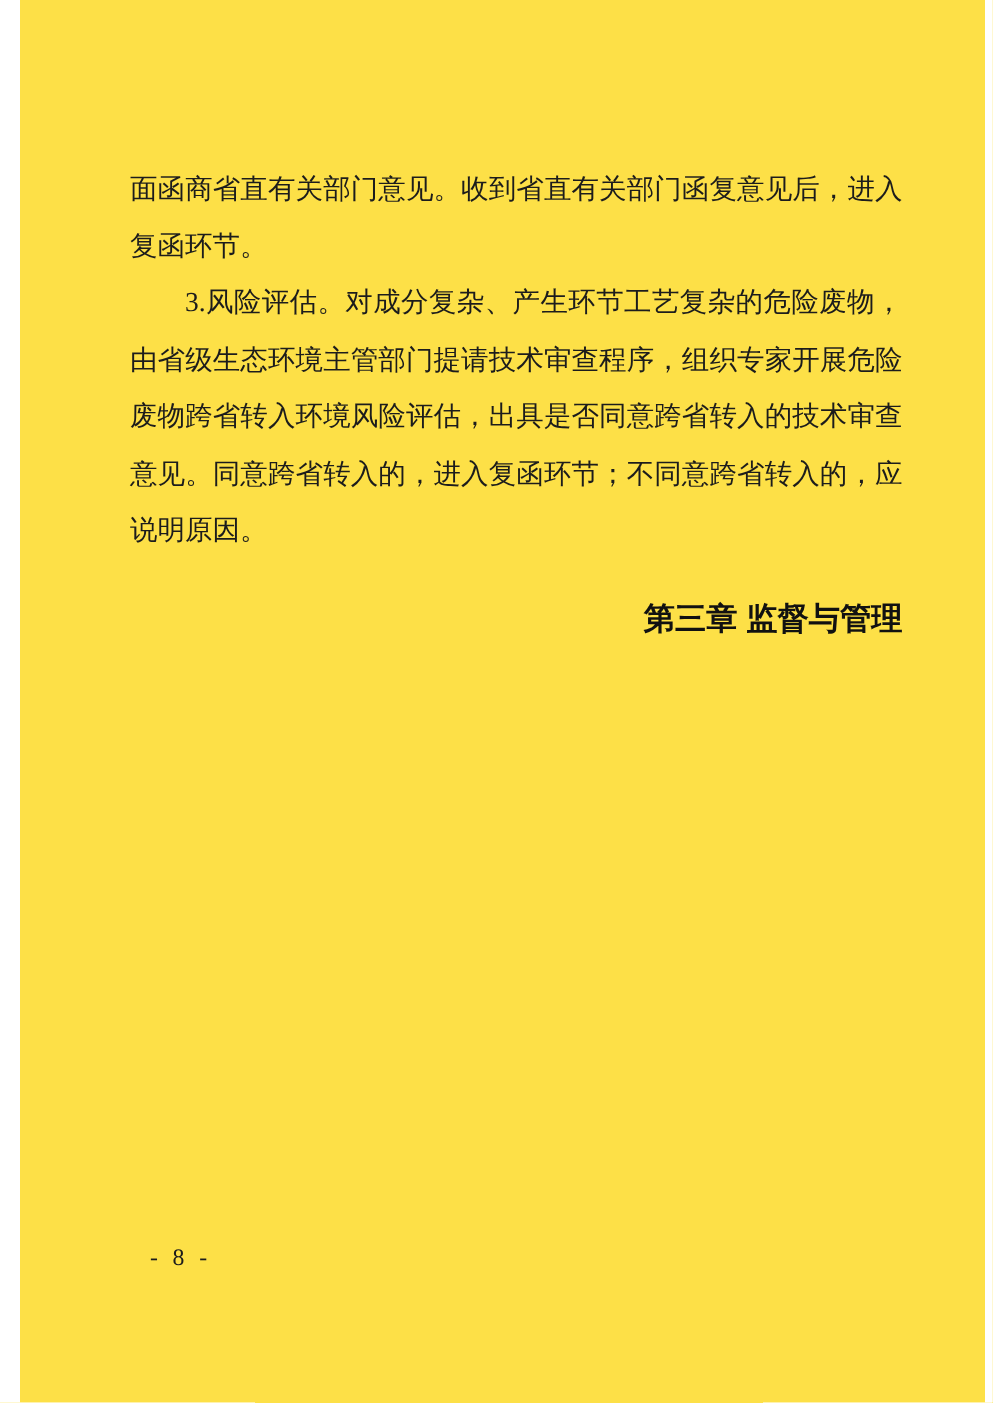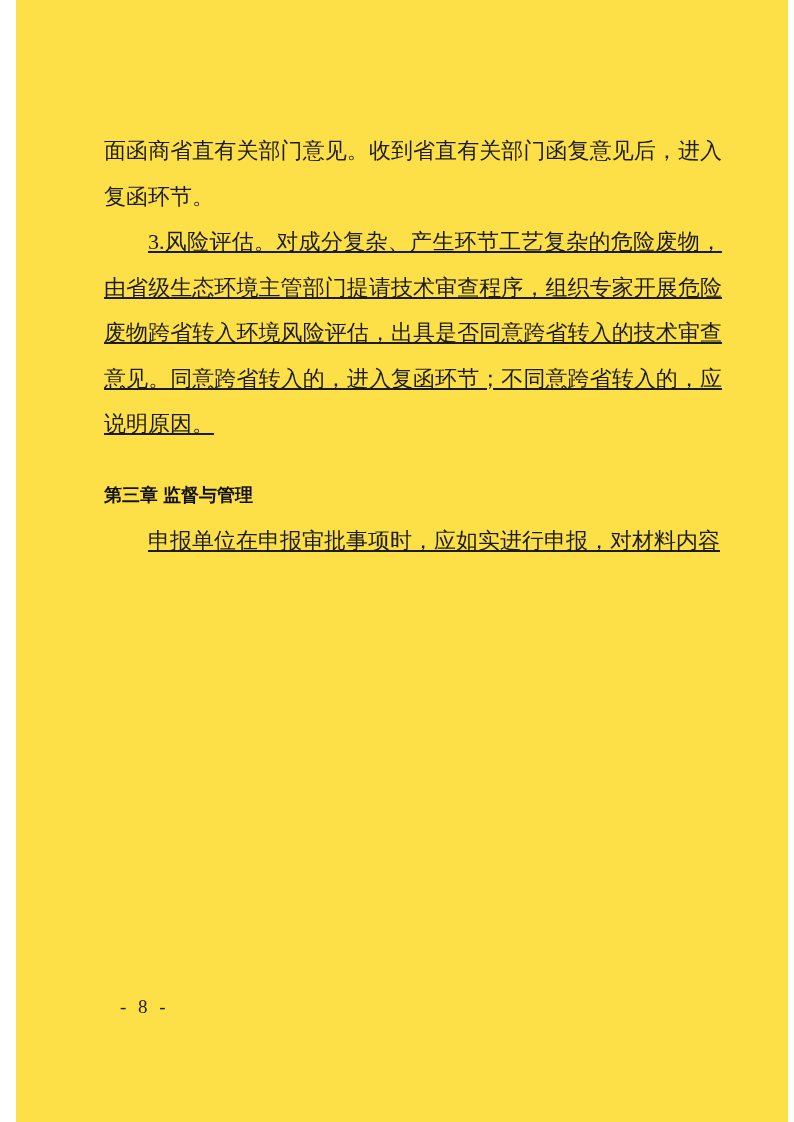--- a/index.html
+++ b/index.html
@@ -25,30 +25,29 @@
     font-size: 22px;
     line-height: 45.5px;
     text-align: justify;
   }
   .para {
     margin: 0;
     padding: 0;
   }
   .indent {
     text-indent: 2em;
-    text-decoration: underline;
   }
   .chapter {
     margin: 26px 0 0 0;
     padding: 0;
     font-family: "Liberation Sans", "DejaVu Sans", sans-serif;
     font-weight: bold;
-    font-size: 18px;
+    font-size: 25px;
     line-height: 45.5px;
-    text-align: left;
+    text-align: right;
     color: #111111;
   }
   .article-label {
     font-family: "Liberation Sans", "DejaVu Sans", sans-serif;
     font-weight: bold;
     color: #111111;
     margin-right: 0.65em;
   }
   .footer {
     position: absolute;
@@ -61,16 +60,15 @@
   }
 </style>
 </head>
 <body>
 
 <div class="page">
   <div class="content">
     <p class="para">面函商省直有关部门意见。收到省直有关部门函复意见后，进入复函环节。</p>
     <p class="para indent">3.风险评估。对成分复杂、产生环节工艺复杂的危险废物，由省级生态环境主管部门提请技术审查程序，组织专家开展危险废物跨省转入环境风险评估，出具是否同意跨省转入的技术审查意见。同意跨省转入的，进入复函环节；不同意跨省转入的，应说明原因。</p>
     <h2 class="chapter">第三章 监督与管理</h2>
-    <p class="para indent">申报单位在申报审批事项时，应如实进行申报，对材料内容</p>
   </div>
   <div class="footer">- 8 -</div>
 </div>
 
 </body></html>

